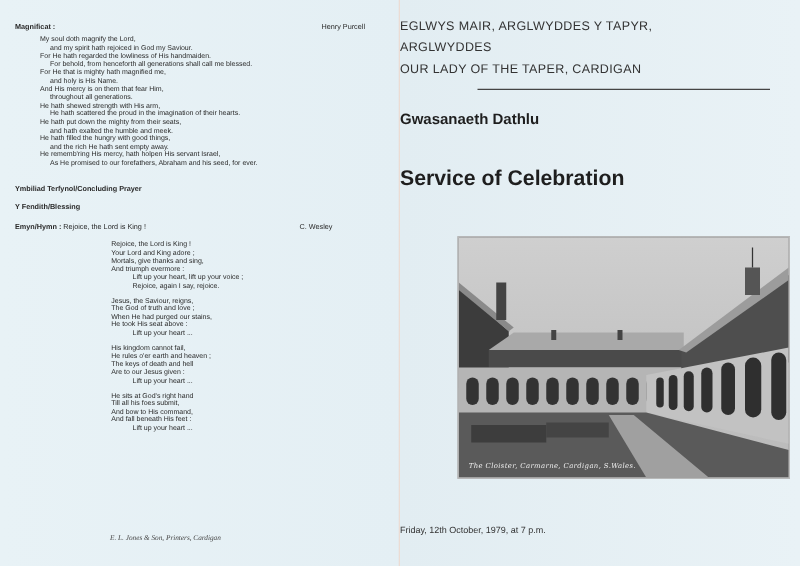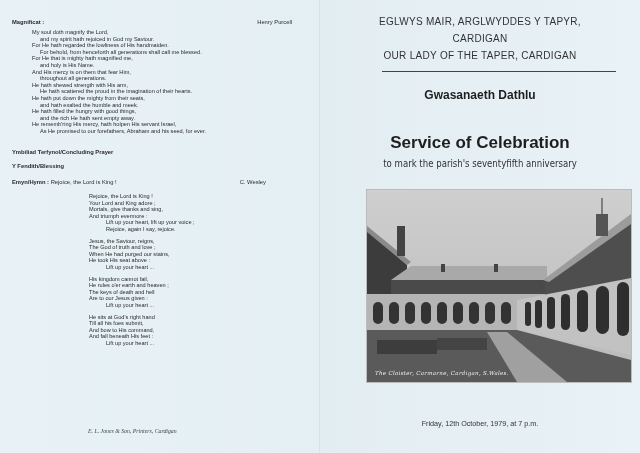--- a/index.html
+++ b/index.html
@@ -26,21 +26,21 @@
   .hymn { position:absolute; left:89px; font-size:5.6px; line-height:6.6px; }
   .hymn .stanza { margin-bottom:5px; }
   .hymn div div { white-space:nowrap; }
   .hymn .ref { padding-left:17px; }
   .printer {
     position:absolute; left:88px; top:428px; font-family:"Liberation Serif", serif;
     font-style:italic; font-size:5.8px; color:#444;
   }
 
   
-  .center { position:absolute; left:0; width:320px; text-align:center; }
+  .center { position:absolute; left:0; width:320px; text-align:left; }
   .church { font-size:10px; letter-spacing:0.3px; color:#333; }
   .rule { position:absolute; left:382px; top:71px; width:234px; height:1px; background:#444; }
   .welsh-title { font-weight:bold; font-size:12px; color:#1e1e1e; }
   .narrow { font-family:"DejaVu Sans", sans-serif; font-size:10px; transform:scaleX(0.78); color:#333; }
   .eng-title { font-weight:bold; font-size:17px; color:#1e1e1e; }
   .photo {
     position:absolute; left:366px; top:189px; width:264px; height:192px;
     background:#9a9a9a; overflow:hidden; border:1px solid #bbb;
   }
   .photo svg { display:block; }
@@ -121,28 +121,25 @@
       </div>
     </div>
 
   <div class="printer">E. L. Jones &amp; Son, Printers, Cardigan</div>
 </div>
 
 <div class="fold"></div>
 
 <div class="page right">
   <div class="center church" style="top:16px;">EGLWYS MAIR, ARGLWYDDES Y TAPYR,</div>
-  <div class="center church" style="top:33px;">CARDIGAN</div>
+  <div class="center church" style="top:33px;">ARGLWYDDES</div>
   <div class="center church" style="top:50px;">OUR LADY OF THE TAPER, CARDIGAN</div>
 
   <div class="center welsh-title" style="top:88px;">Gwasanaeth Dathlu</div>
   <div class="center eng-title" style="top:133px;">Service of Celebration</div>
-  <div class="center" style="top:157px;">
-    <div class="narrow" style="font-size:11px;">to mark the parish's seventyfifth anniversary</div>
-  </div>
 
   <div class="center date" style="top:419px;">Friday, 12th October, 1979, at 7 p.m.</div>
 </div>
 
 <div class="rule"></div>
 
 <div class="photo">
   <svg width="264" height="192" viewBox="0 0 264 192">
     <defs>
       <linearGradient id="sky" x1="0" y1="0" x2="0" y2="1">

